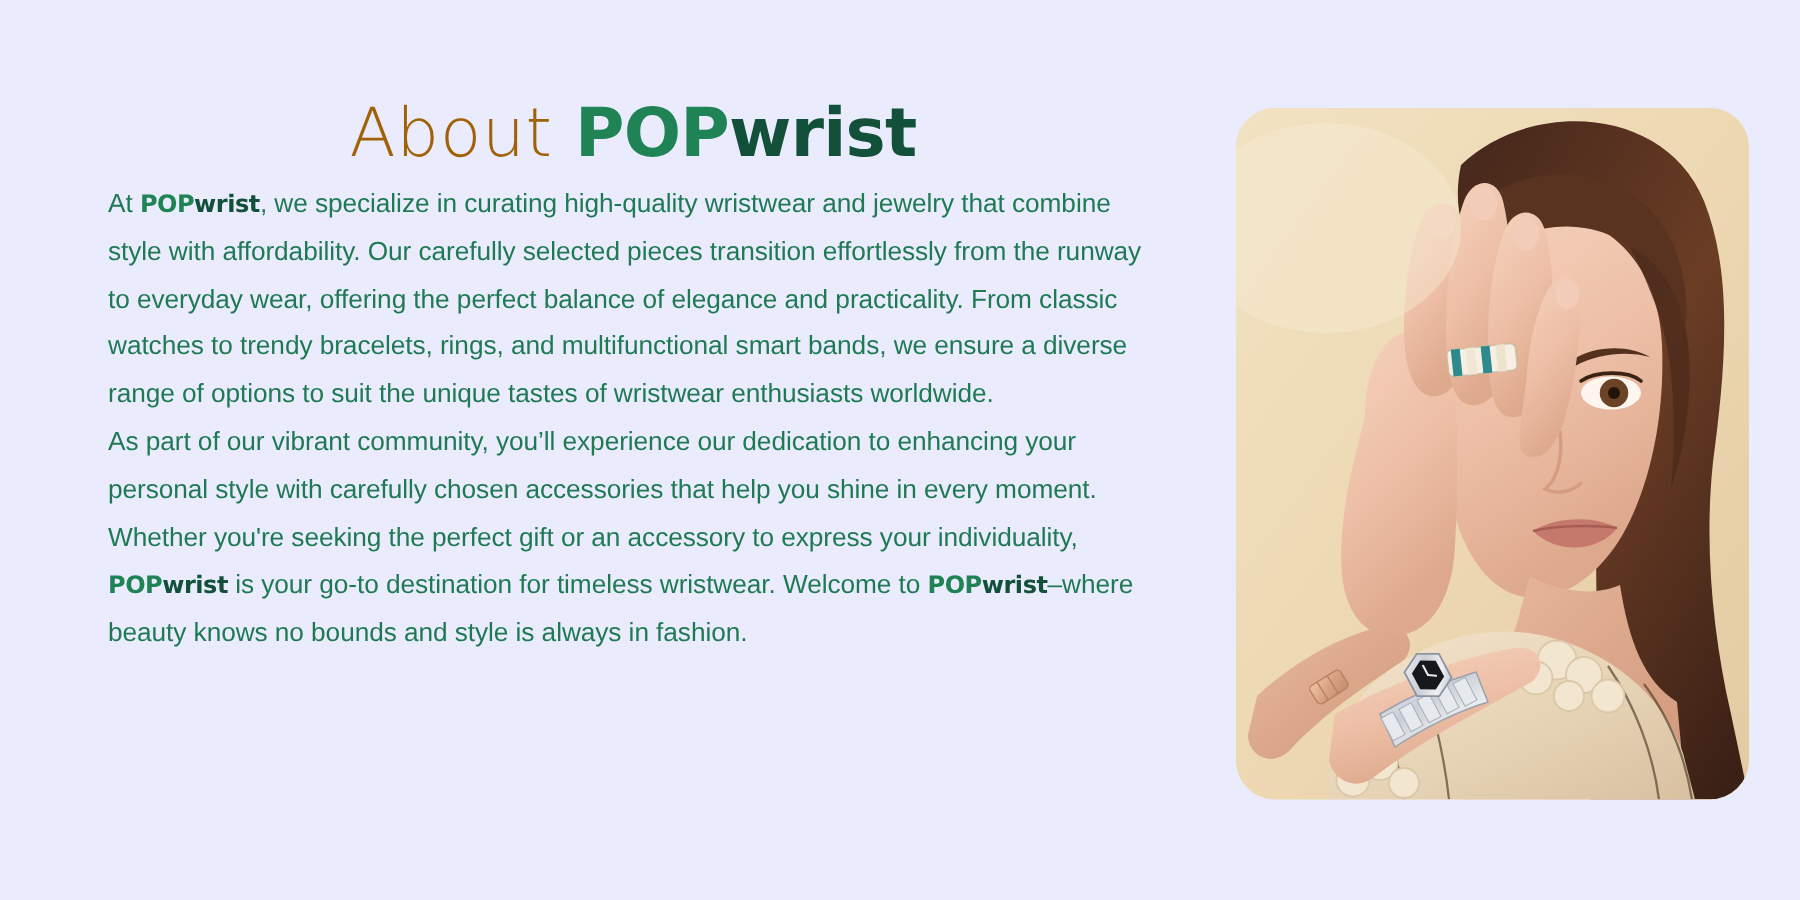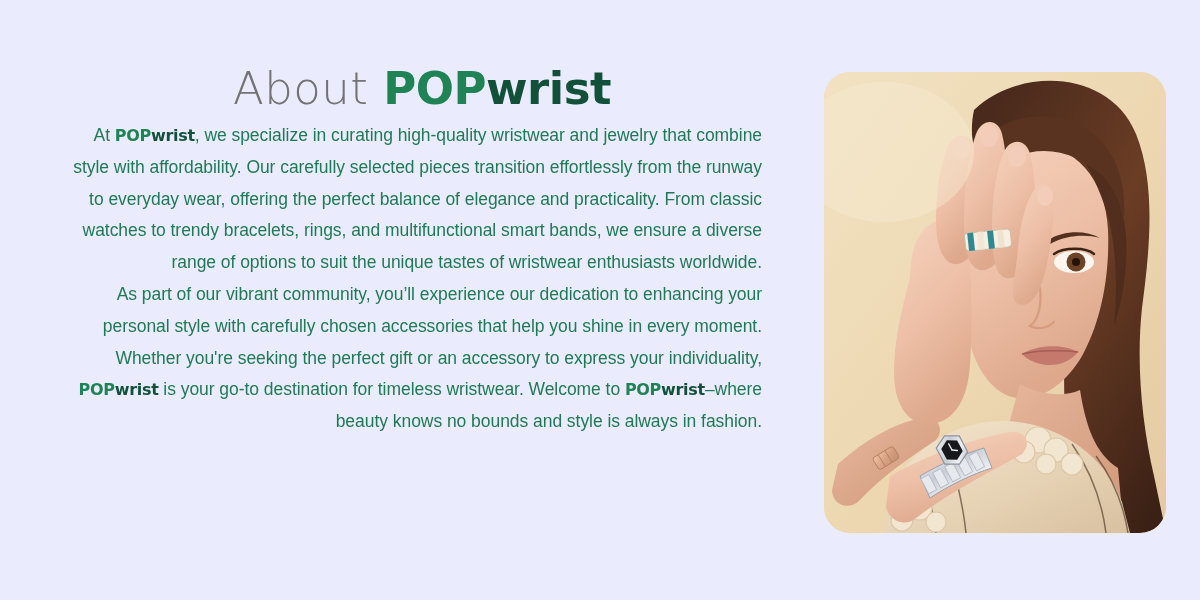--- a/index.html
+++ b/index.html
@@ -28,21 +28,21 @@
     width: 700px;
     text-align: center;
     white-space: nowrap;
     font-size: 45px;
     line-height: 62px;
     letter-spacing: 0.3px;
   }
   .heading .about {
     font-family: "DejaVu Sans", sans-serif;
     font-weight: 300;
-    color: #737373;
+    color: #a16207;
     letter-spacing: 0.5px;
   }
   .logo-lg {
     font-family: "DejaVu Sans", sans-serif;
     font-weight: 700;
     letter-spacing: -0.5px;
     text-align: right;
   }
   .logo-lg .pop { color: #1f8355; }
   .logo-lg .wrist { color: #12503a; }
@@ -51,21 +51,20 @@
   .copy {
     position: absolute;
     left: 72px;
     top: 120px;
     width: 690px;
     color: #1f7a54;
     font-family: "Liberation Sans", sans-serif;
     font-size: 17.5px;
     line-height: 31.8px;
     letter-spacing: -0.05px;
-    text-align: right;
   }
   .copy p {
     margin: 0;
   }
   .logo-sm {
     font-family: "DejaVu Sans", sans-serif;
     font-weight: 700;
     font-size: 16px;
     letter-spacing: -0.3px;
   }

